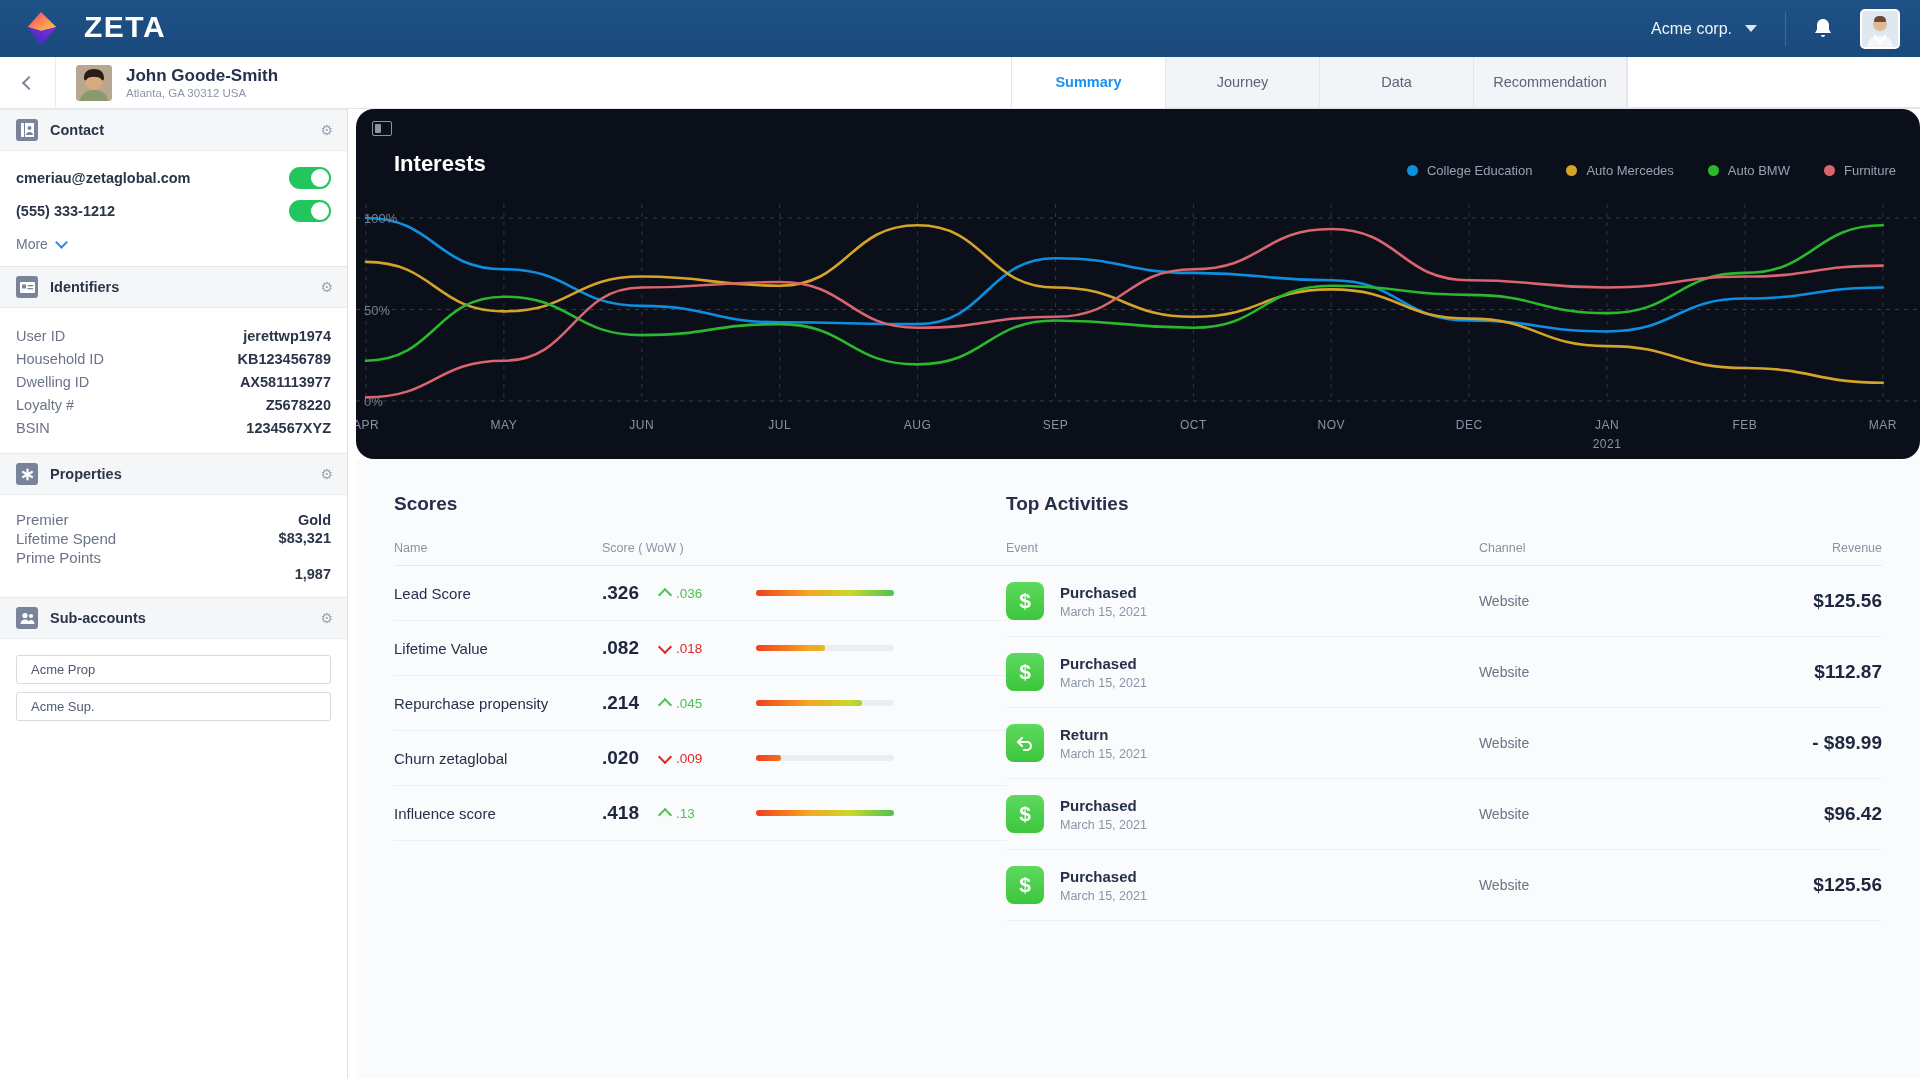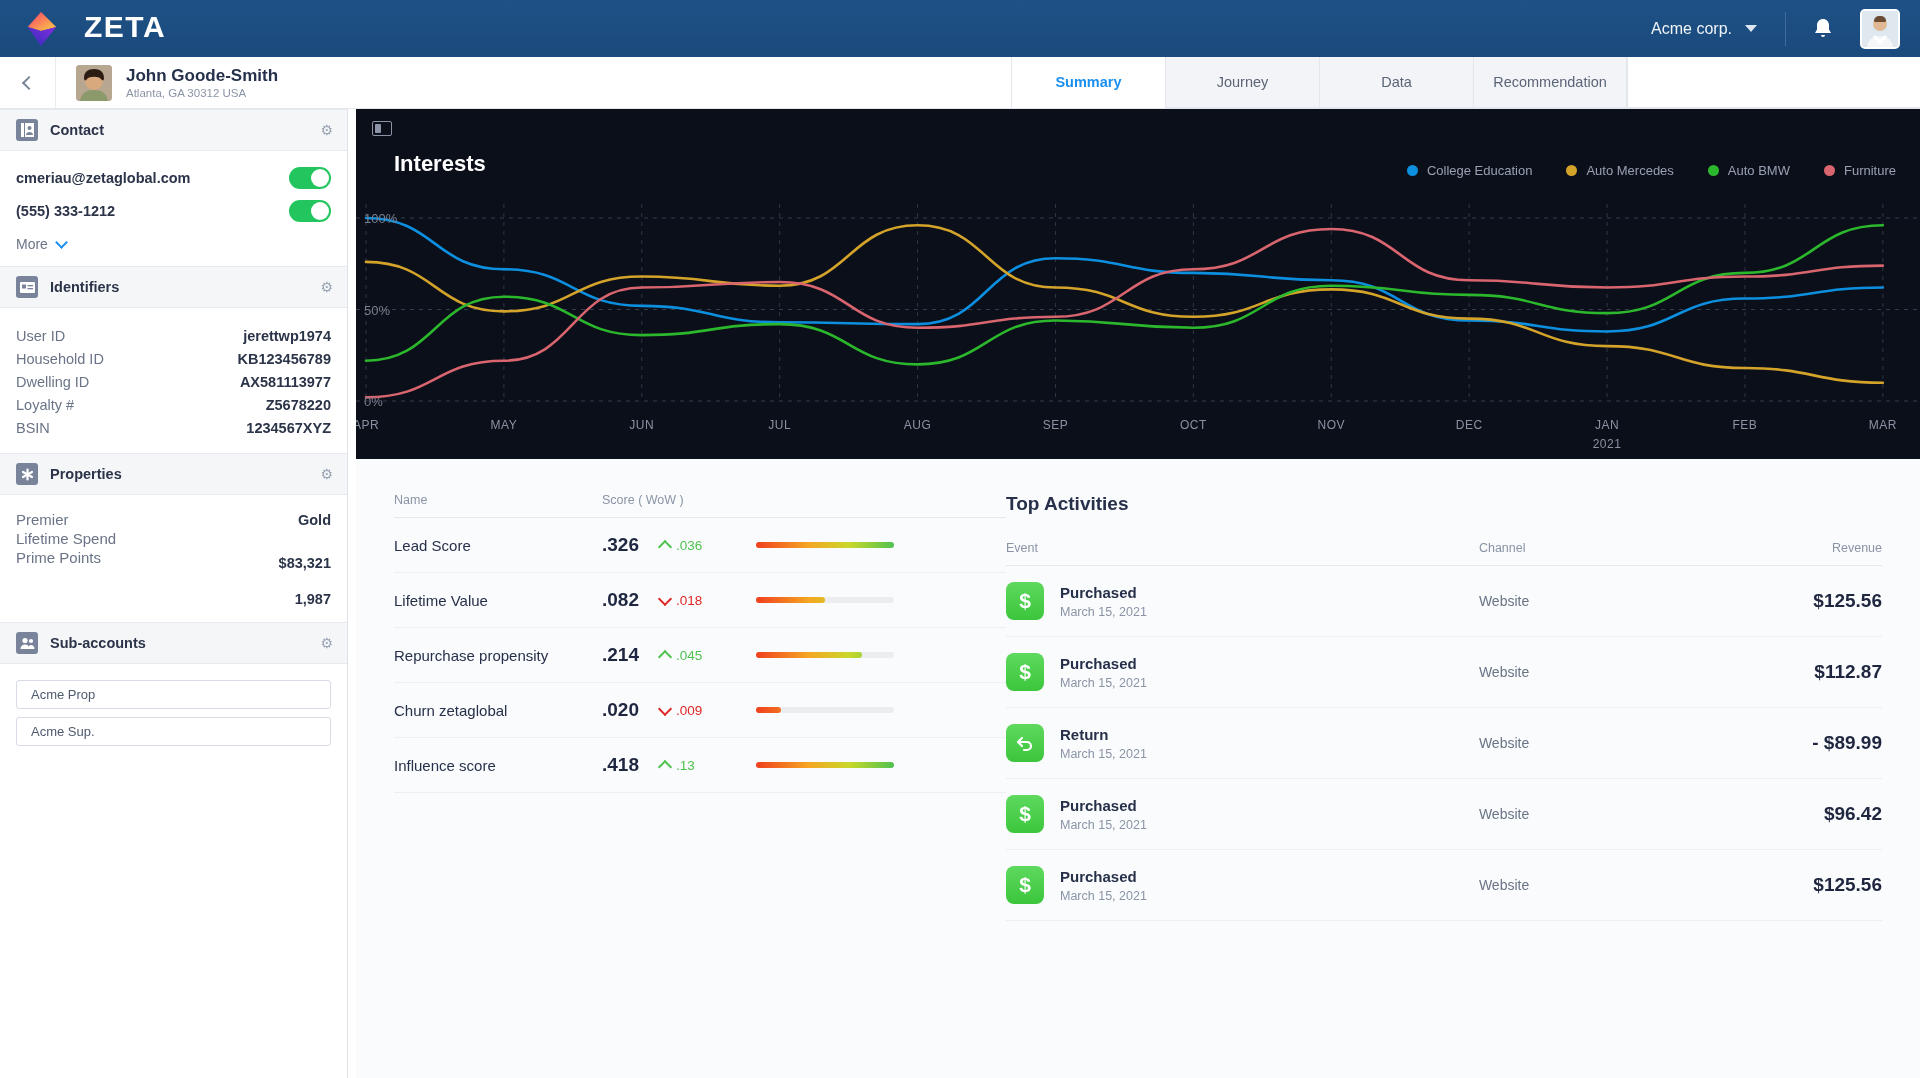--- a/index.html
+++ b/index.html
@@ -137,35 +137,36 @@
   .kv-k { font-size: 14.5px; color: #6a7486; }
   .kv-v { font-size: 14.5px; font-weight: bold; color: #2b3448; }
 
   .props-grid { position: relative; }
   .props-labels { }
   .props-row { display:flex; justify-content: space-between; }
   .props-k { font-size: 15px; color: #6a7486; line-height: 1.25; }
   .props-v { font-size: 14.5px; font-weight: bold; color: #2b3448; }
   .props-vals { text-align: right; }
   .props-vals div:nth-child(1) { line-height: 1.25; }
-  .props-vals div:nth-child(2) { line-height: 1.25; margin-top: 25px; }
+  .props-vals div:nth-child(2) { line-height: 1.25; }
   .props-vals div:nth-child(3) { margin-top: 18px; line-height: 1.25; }
 
   .chips { display: flex; gap: 8px; flex-direction: column; }
   .chip {
     border: 1px solid #d7dce4; border-radius: 3px; background: #fff;
     padding: 6px 14px; font-size: 13px; color: #4e5butt; color:#4e5a6e; cursor: pointer;
   }
 
   
   .main { flex: 1; display: flex; flex-direction: column; overflow: hidden; }
 
   .chart-panel {
     height: 350px; background: #0b0f1a; position: relative; flex: 0 0 350px;
     overflow: hidden;
+    border-radius: 18px;
   }
   .chart-collapse {
     position: absolute; left: 16px; top: 12px;
     width: 20px; height: 15px; border: 1.8px solid #8b93a6; border-radius: 2px;
     cursor: pointer;
   }
   .chart-collapse::before {
     content:''; position:absolute; left: 2px; top: 2px; bottom: 2px; width: 6px;
     background: #8b93a6; border-radius: 1px;
   }
@@ -490,20 +491,21 @@
             <text x="1251.0526315789473" y="244" class="xlab" text-anchor="middle">2021</text>
             <text x="1388.9473684210525" y="225" class="xlab" text-anchor="middle">FEB</text>
             <text x="1526.842105263158" y="225" class="xlab" text-anchor="middle">MAR</text>
           </svg>
       </div>
     </div>
 
     <div class="panels">
 
       <div class="panel-l">
+        <div class="panel-title">Scores</div>
         <table>
           <thead>
               <tr>
             <th>Name</th>
             <th colspan="2">Score ( WoW )</th>
             <th></th>
           </tr>
             </thead>
           <tbody id="scores-body">
               <tr>

